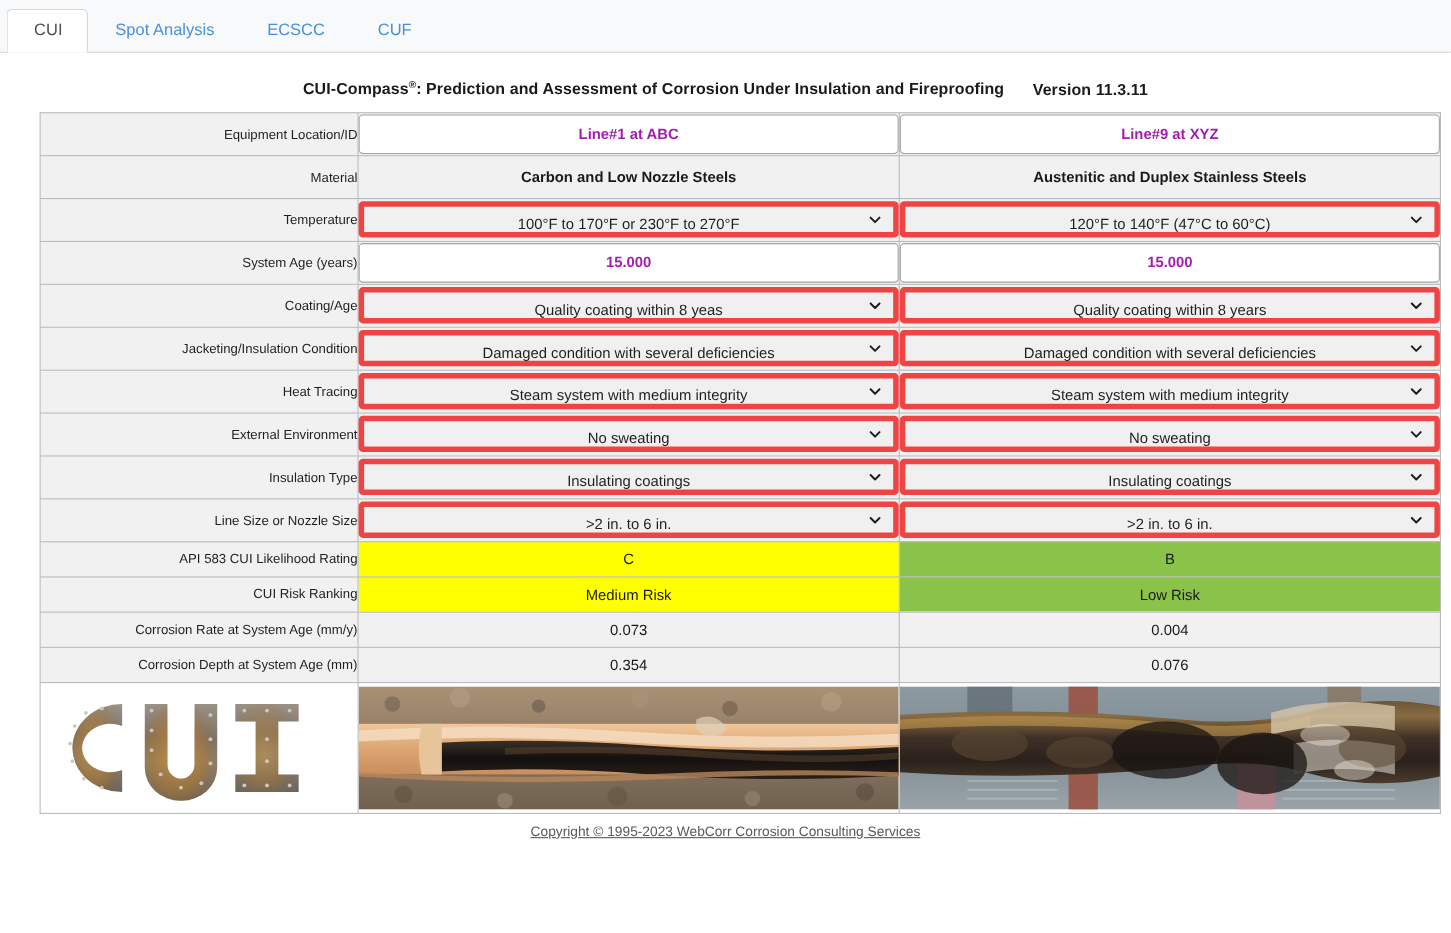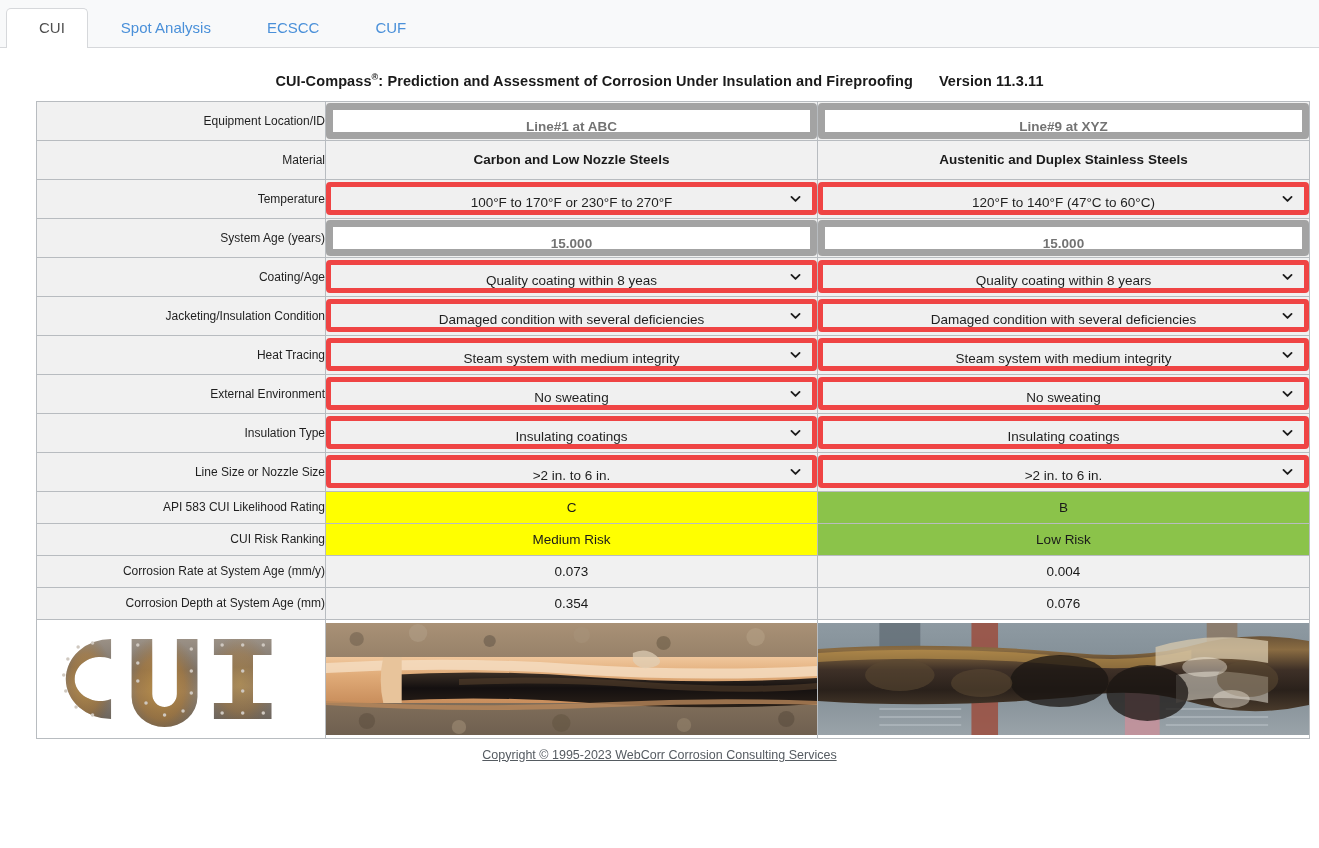--- a/index.html
+++ b/index.html
@@ -25,21 +25,21 @@
     background: #f8f9fa;
     border-bottom: 1px solid #d6d8db;
     box-sizing: border-box;
     padding-left: 6px;
     display: flex;
     align-items: flex-end;
   }
   .tab {
     font-size: 15px;
     color: #4a90d9;
-    padding: 11px 22px 12px 32px;
+    padding: 11px 22px 12px 24px;
     cursor: pointer;
     border: 1px solid transparent;
     border-bottom: none;
     border-radius: 5px 5px 0 0;
     line-height: 1.1;
     background: transparent;
     position: relative;
     top: 1px;
     white-space: nowrap;
   }
@@ -98,27 +98,27 @@
   }
 
   
   .inp {
     display: block;
     width: 100%;
     box-sizing: border-box;
     height: 36px;
     line-height: 34px;
     background: #ffffff;
-    border: 7px solid #a3a3a3;
+    border: 1px solid #a3a3a3;
     border-radius: 4px;
     text-align: center;
     font-family: "Liberation Sans", sans-serif;
     font-size: 13.5px;
     font-weight: bold;
-    color: #737373;
+    color: #a21caf;
     outline: none;
   }
 
   
   .plain-bold {
     font-weight: bold;
     font-size: 13.5px;
     color: #1a1a1a;
     line-height: 28px;
   }

